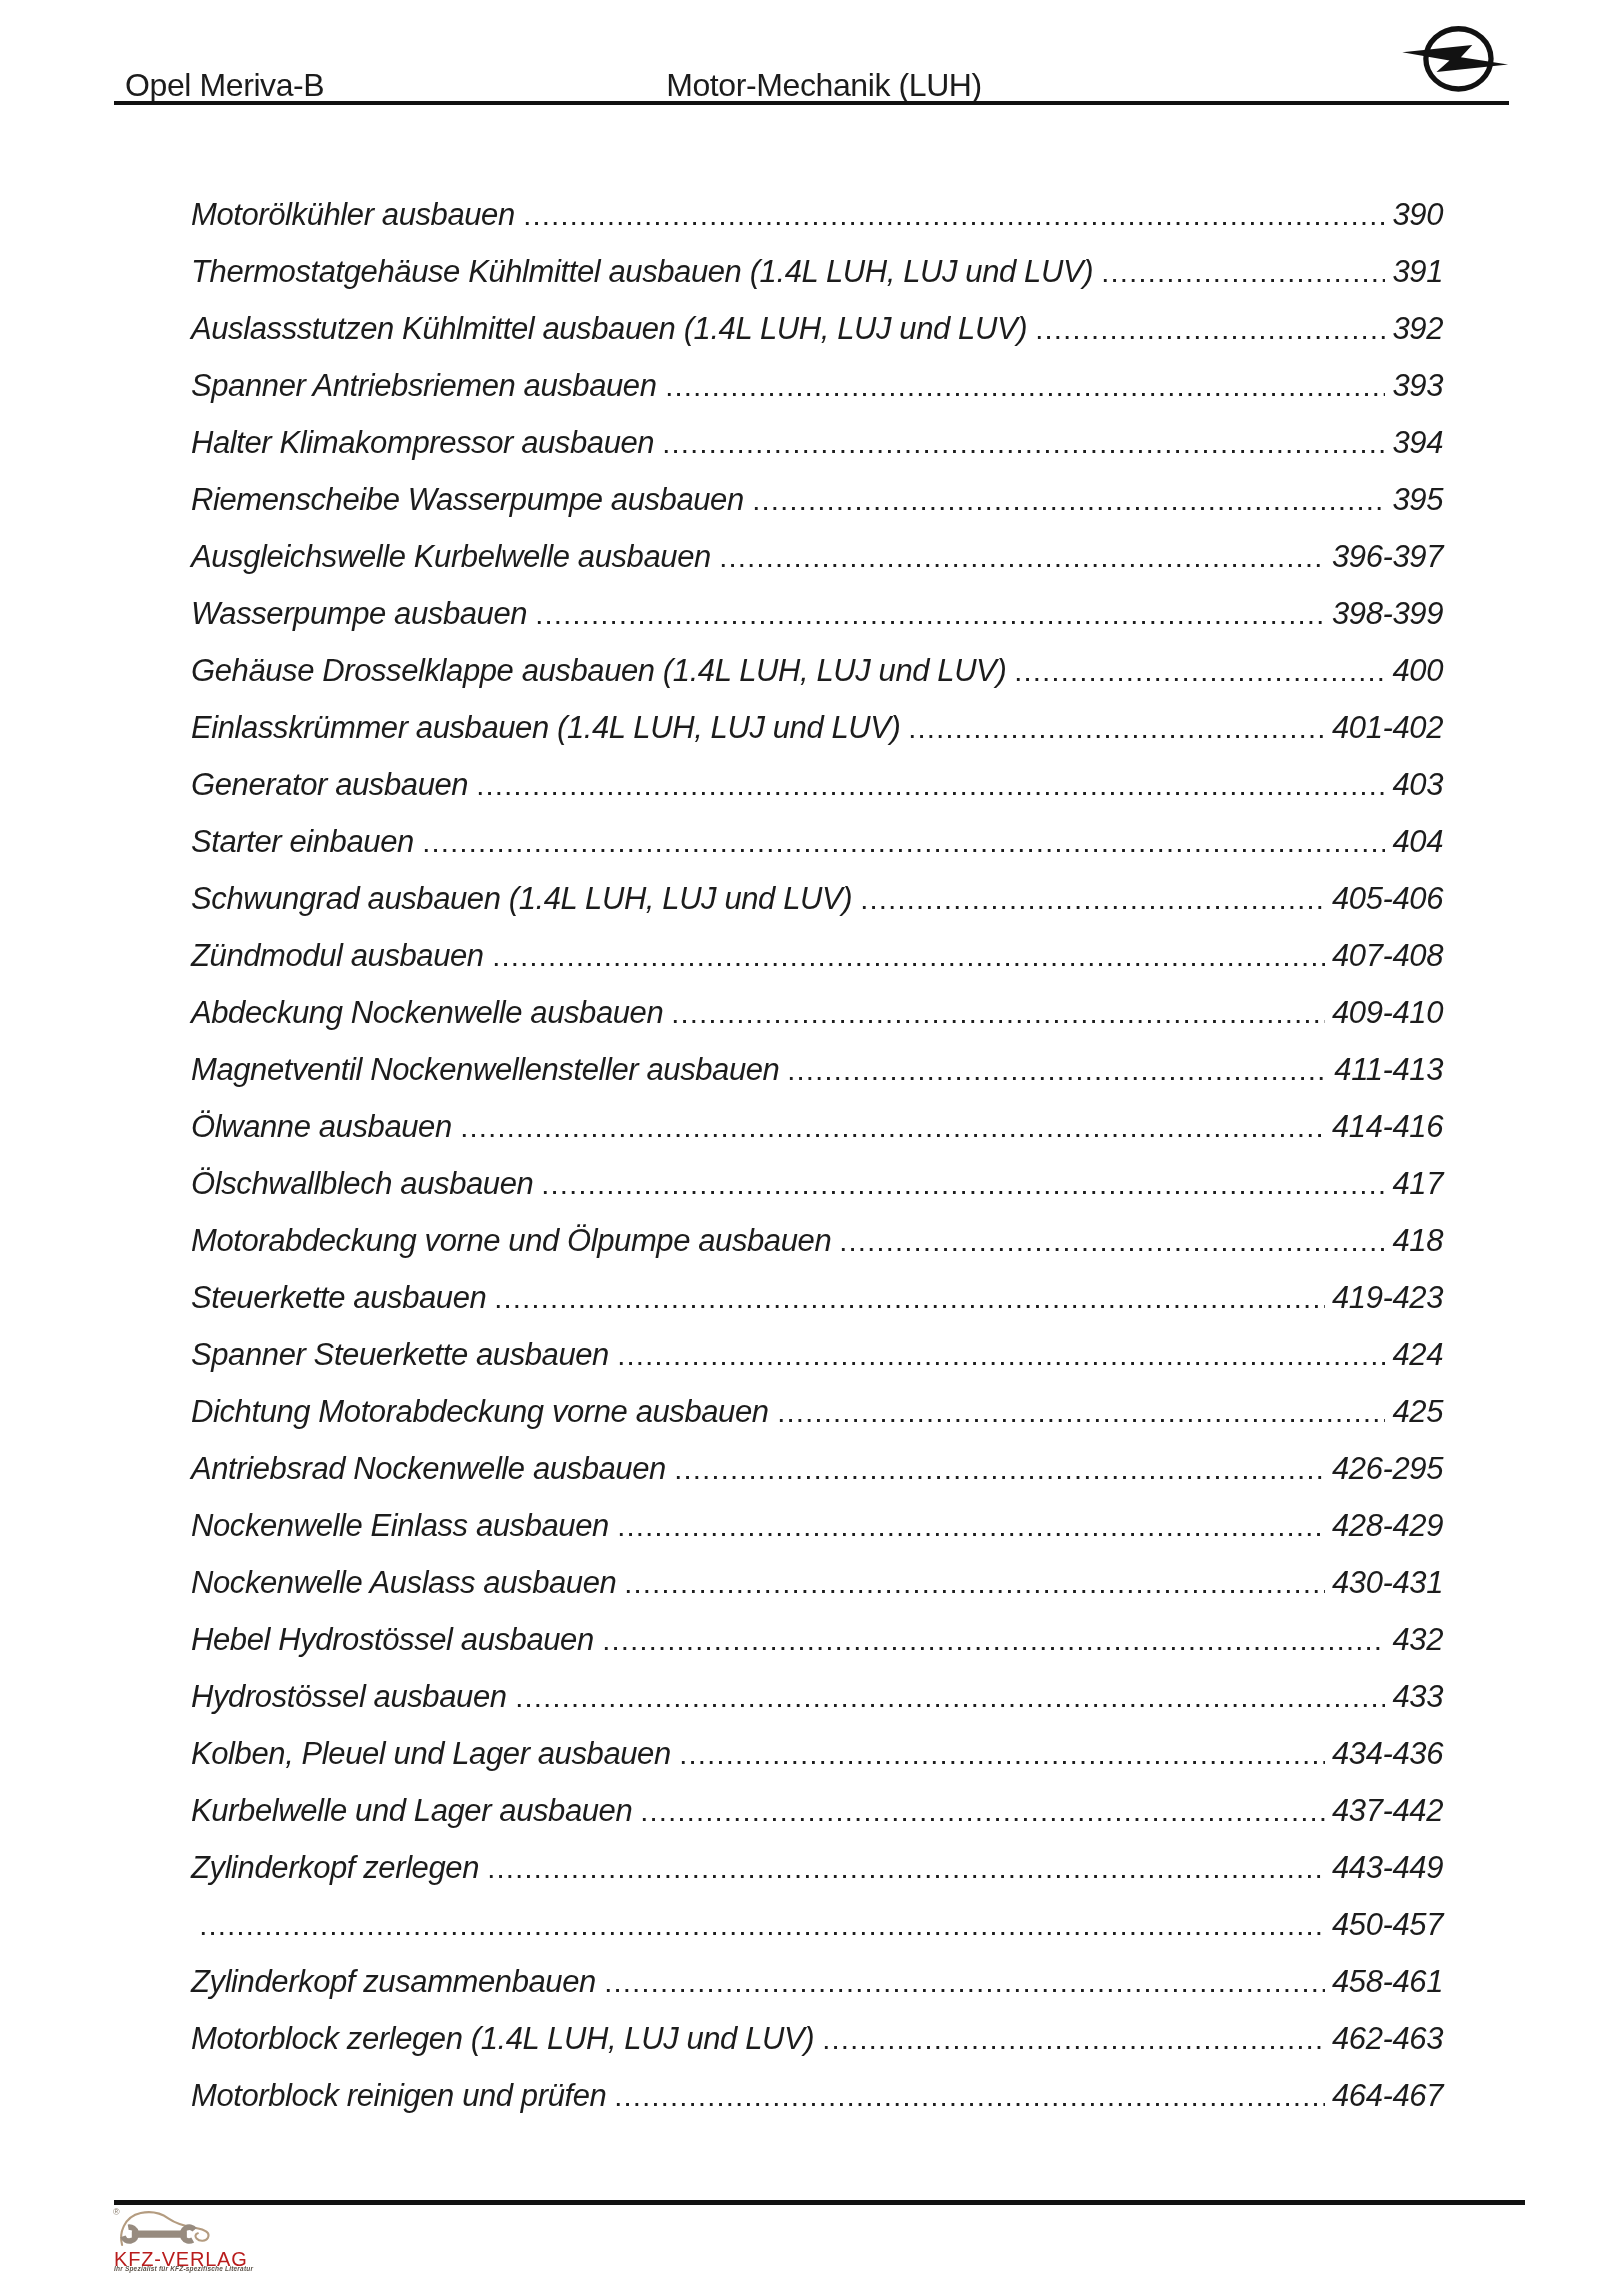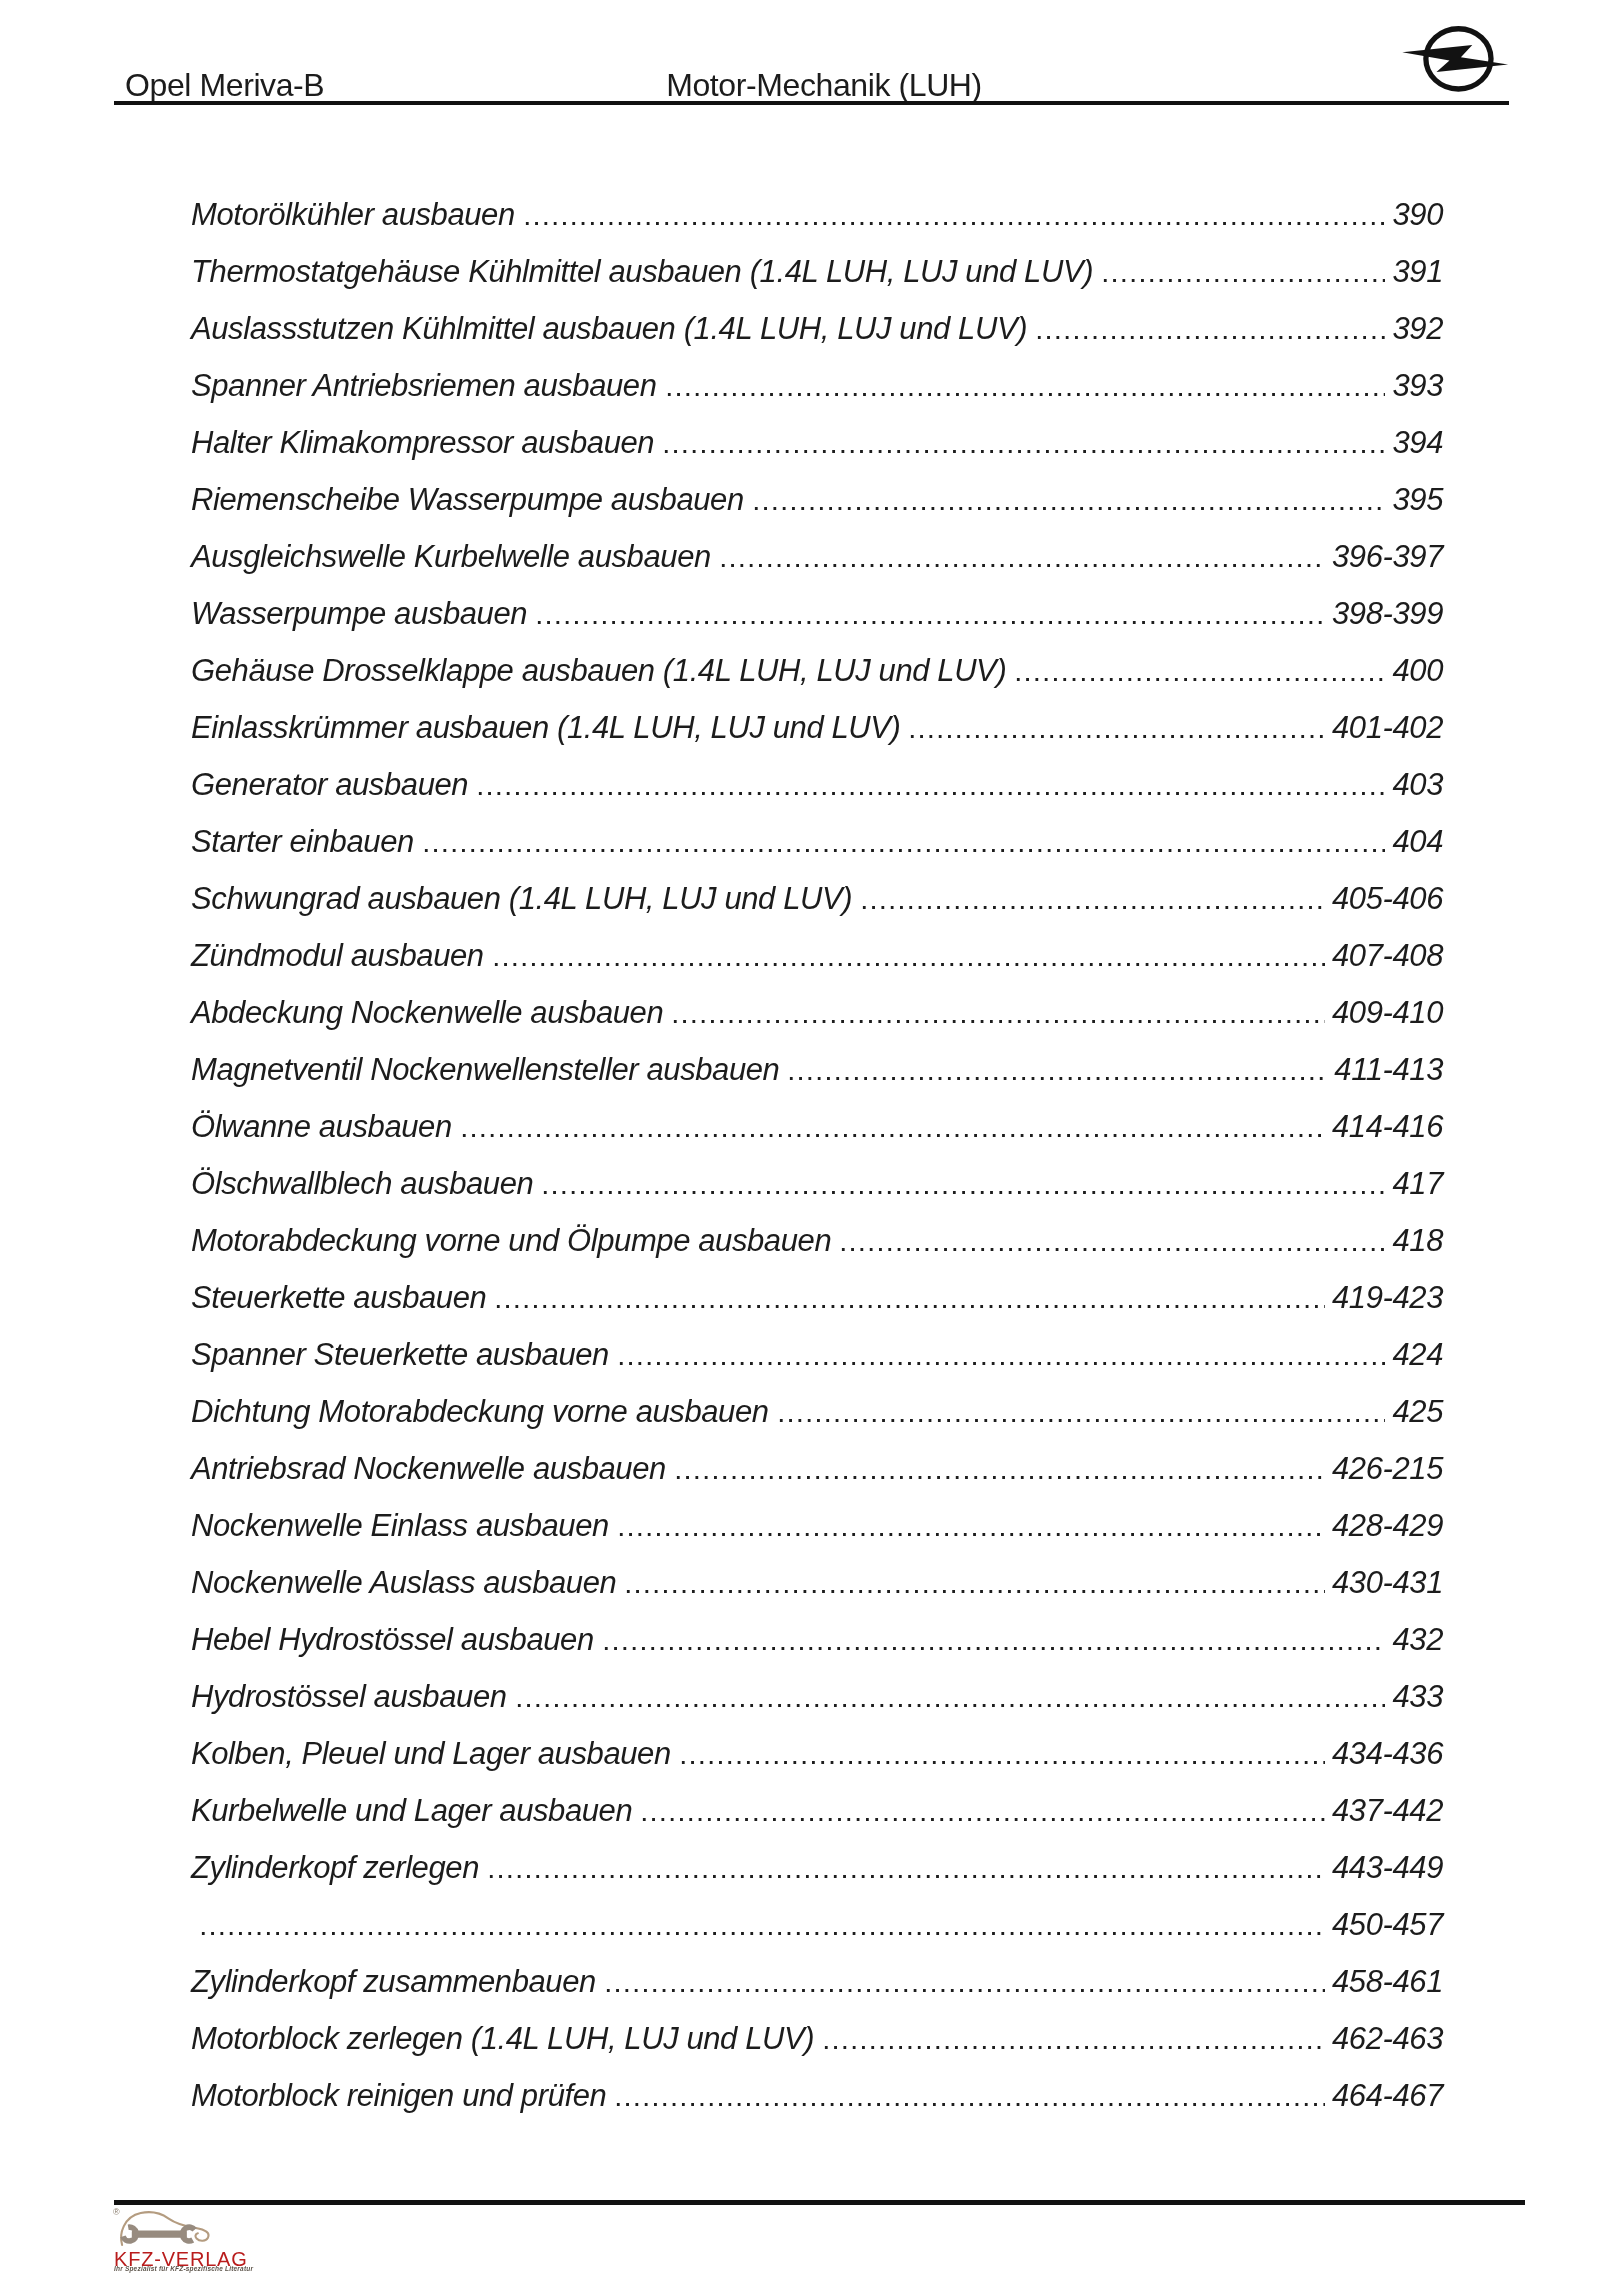--- a/index.html
+++ b/index.html
@@ -189,21 +189,21 @@
       <span class="pg">424</span>
     </div>
   <div class="row">
       <span class="lbl">Dichtung Motorabdeckung vorne ausbauen</span>
       <span class="leader"></span>
       <span class="pg">425</span>
     </div>
   <div class="row">
       <span class="lbl">Antriebsrad Nockenwelle ausbauen</span>
       <span class="leader"></span>
-      <span class="pg">426-215</span>
+      <span class="pg">426-295</span>
     </div>
   <div class="row">
       <span class="lbl">Nockenwelle Einlass ausbauen</span>
       <span class="leader"></span>
       <span class="pg">428-429</span>
     </div>
   <div class="row">
       <span class="lbl">Nockenwelle Auslass ausbauen</span>
       <span class="leader"></span>
       <span class="pg">430-431</span>

